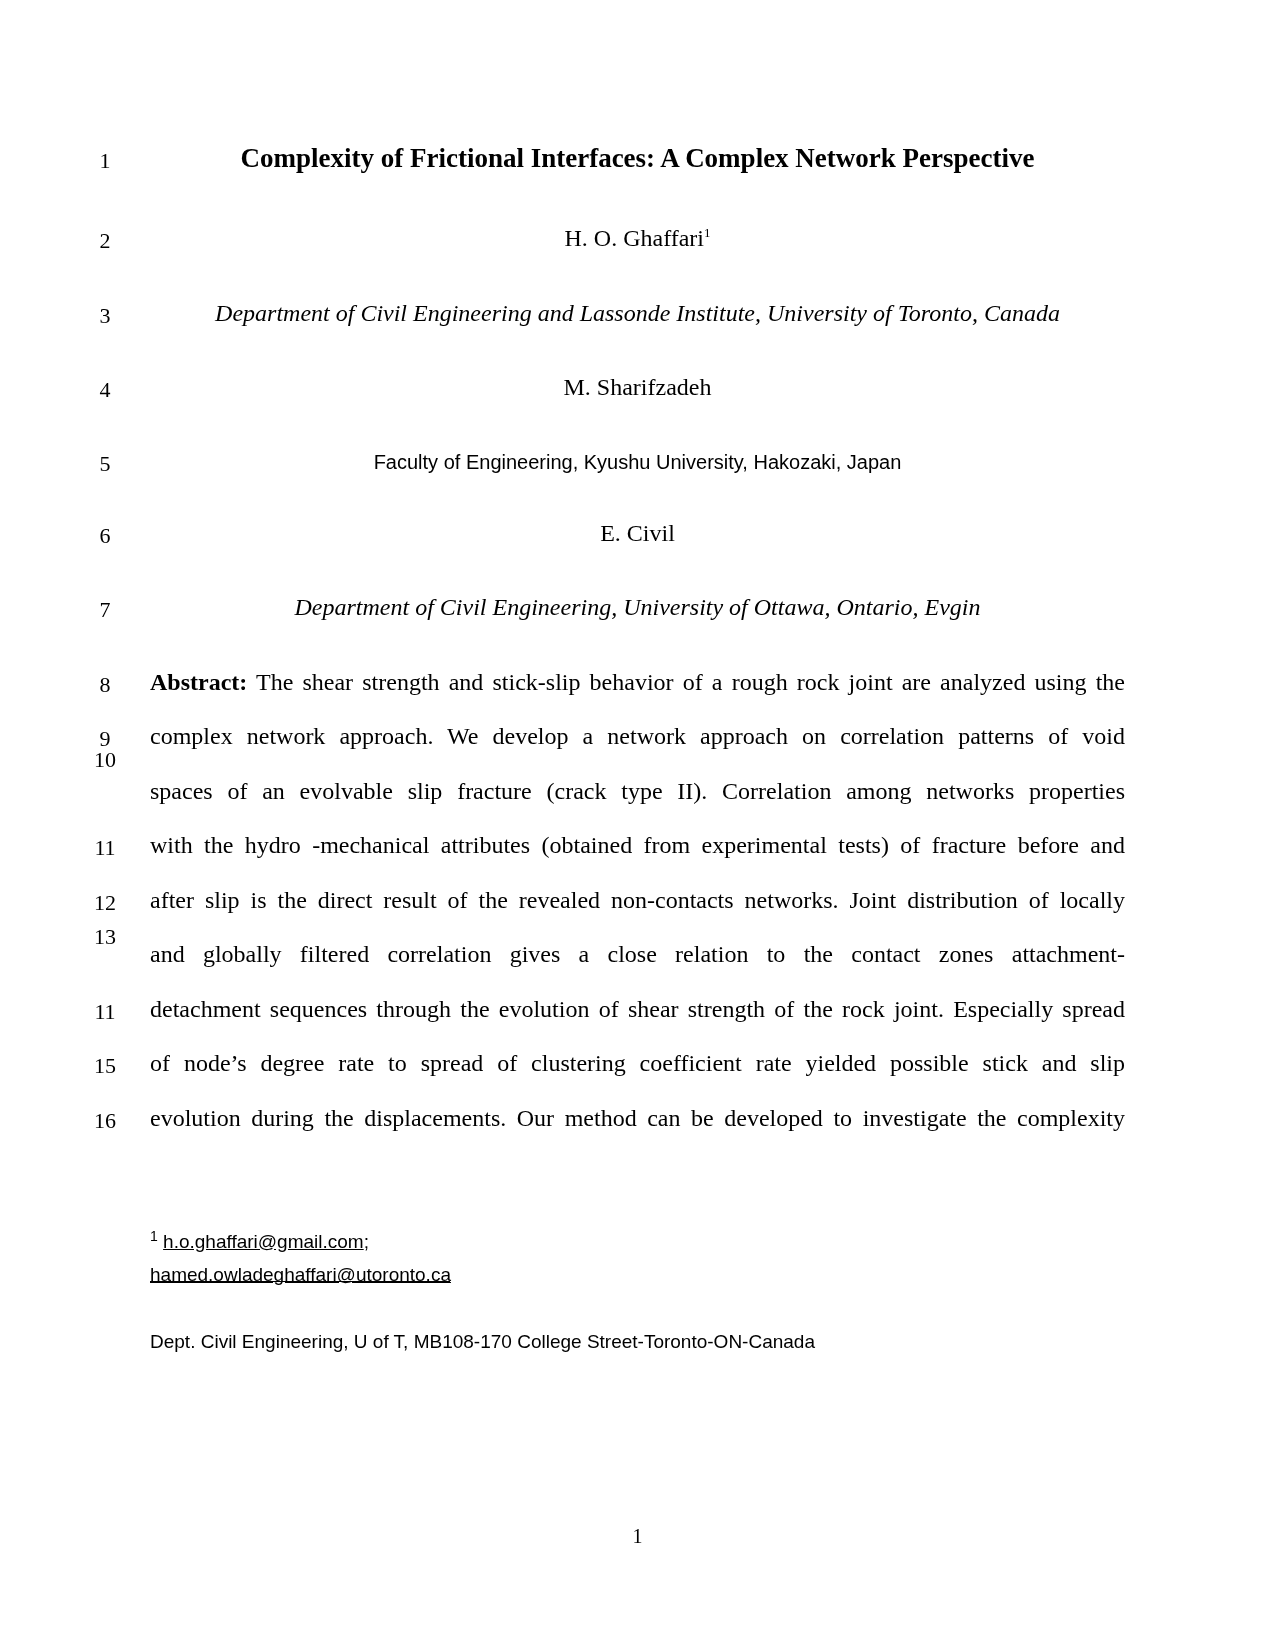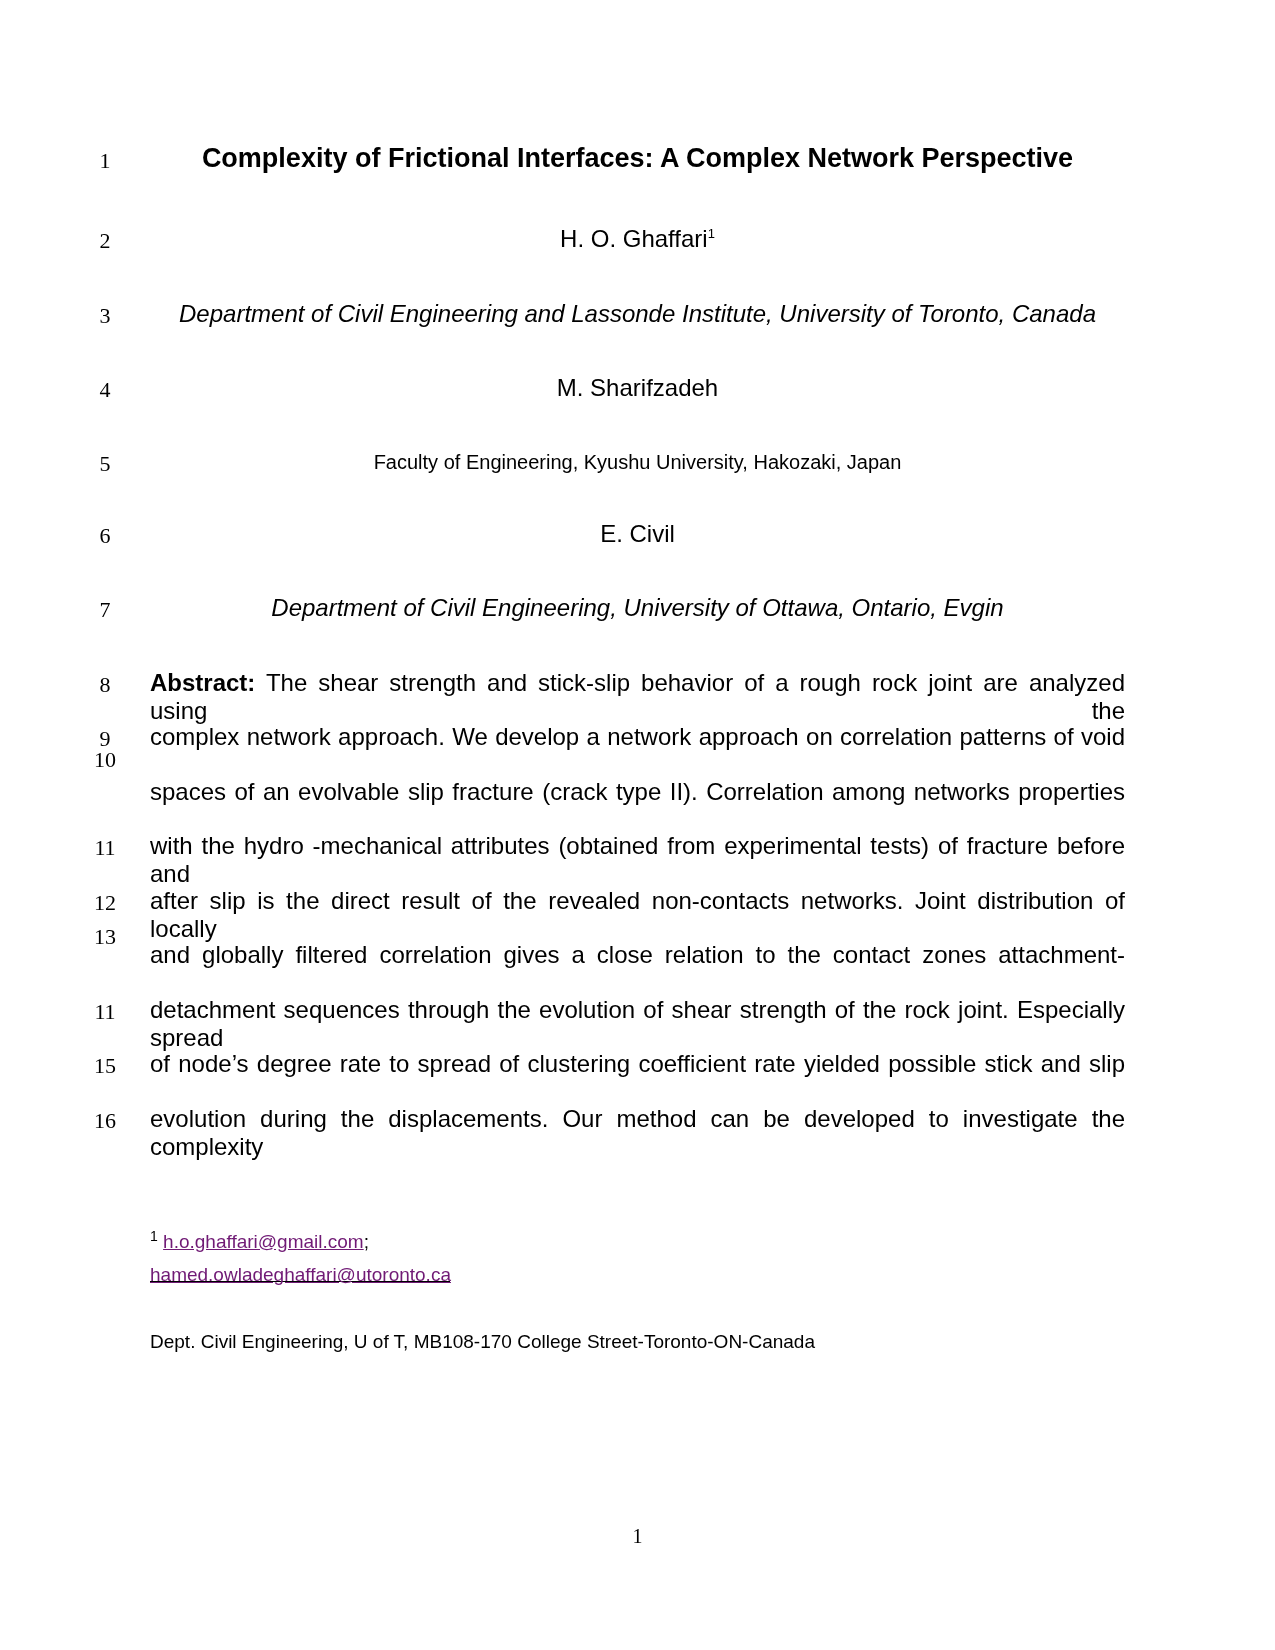--- a/index.html
+++ b/index.html
@@ -1,30 +1,30 @@
 <!DOCTYPE html>
 <html><head>
 <meta charset="utf-8">
 <style>
   html, body { margin: 0; padding: 0; background: #ffffff; }
   body { width: 1275px; height: 1650px; position: relative; overflow: hidden; color: #000; }
 
   .ln { position: absolute; left: 80px; width: 50px; text-align: center; font-family: "Liberation Serif", serif; font-size: 22px; }
-  .line { position: absolute; left: 150px; width: 975px; font-family: Liberation Sans, sans-serif; font-size: 24px; white-space: nowrap; }
+  .line { position: absolute; left: 150px; width: 975px; font-family: Liberation Serif, serif; font-size: 24px; white-space: nowrap; }
   .center { text-align: center; }
   .italic { font-style: italic; }
   .title { font-weight: bold; font-size: 27px; }
   .aff-sans { font-family: "Liberation Sans", sans-serif; font-size: 20px; }
   .just { text-align: justify; text-align-last: justify; white-space: normal; }
   .abs-label { font-weight: bold; }
   sup { font-size: 13px; vertical-align: super; line-height: 0; }
 
   .fn-rule { position: absolute; left: 150px; top: 1281px; width: 300px; height: 1px; background: #000; }
   .fn { position: absolute; left: 150px; font-family: "Liberation Sans", sans-serif; font-size: 19px; white-space: nowrap; }
-  .fn a { color: #701a75; text-decoration: underline; }
+  .fn a { color: #000000; text-decoration: underline; }
   .fn .fnmark { font-size: 14px; vertical-align: super; line-height: 0; color:#000; }
   .pageno { position: absolute; left: 0; width: 1275px; top: 1525px; text-align: center; font-family: "Liberation Serif", serif; font-size: 20px; }
 </style>
 </head>
 <body>
 
 <div class="ln" style="top:148px">1</div>
 <div class="ln" style="top:228px">2</div>
 <div class="ln" style="top:303px">3</div>
 <div class="ln" style="top:377px">4</div>

